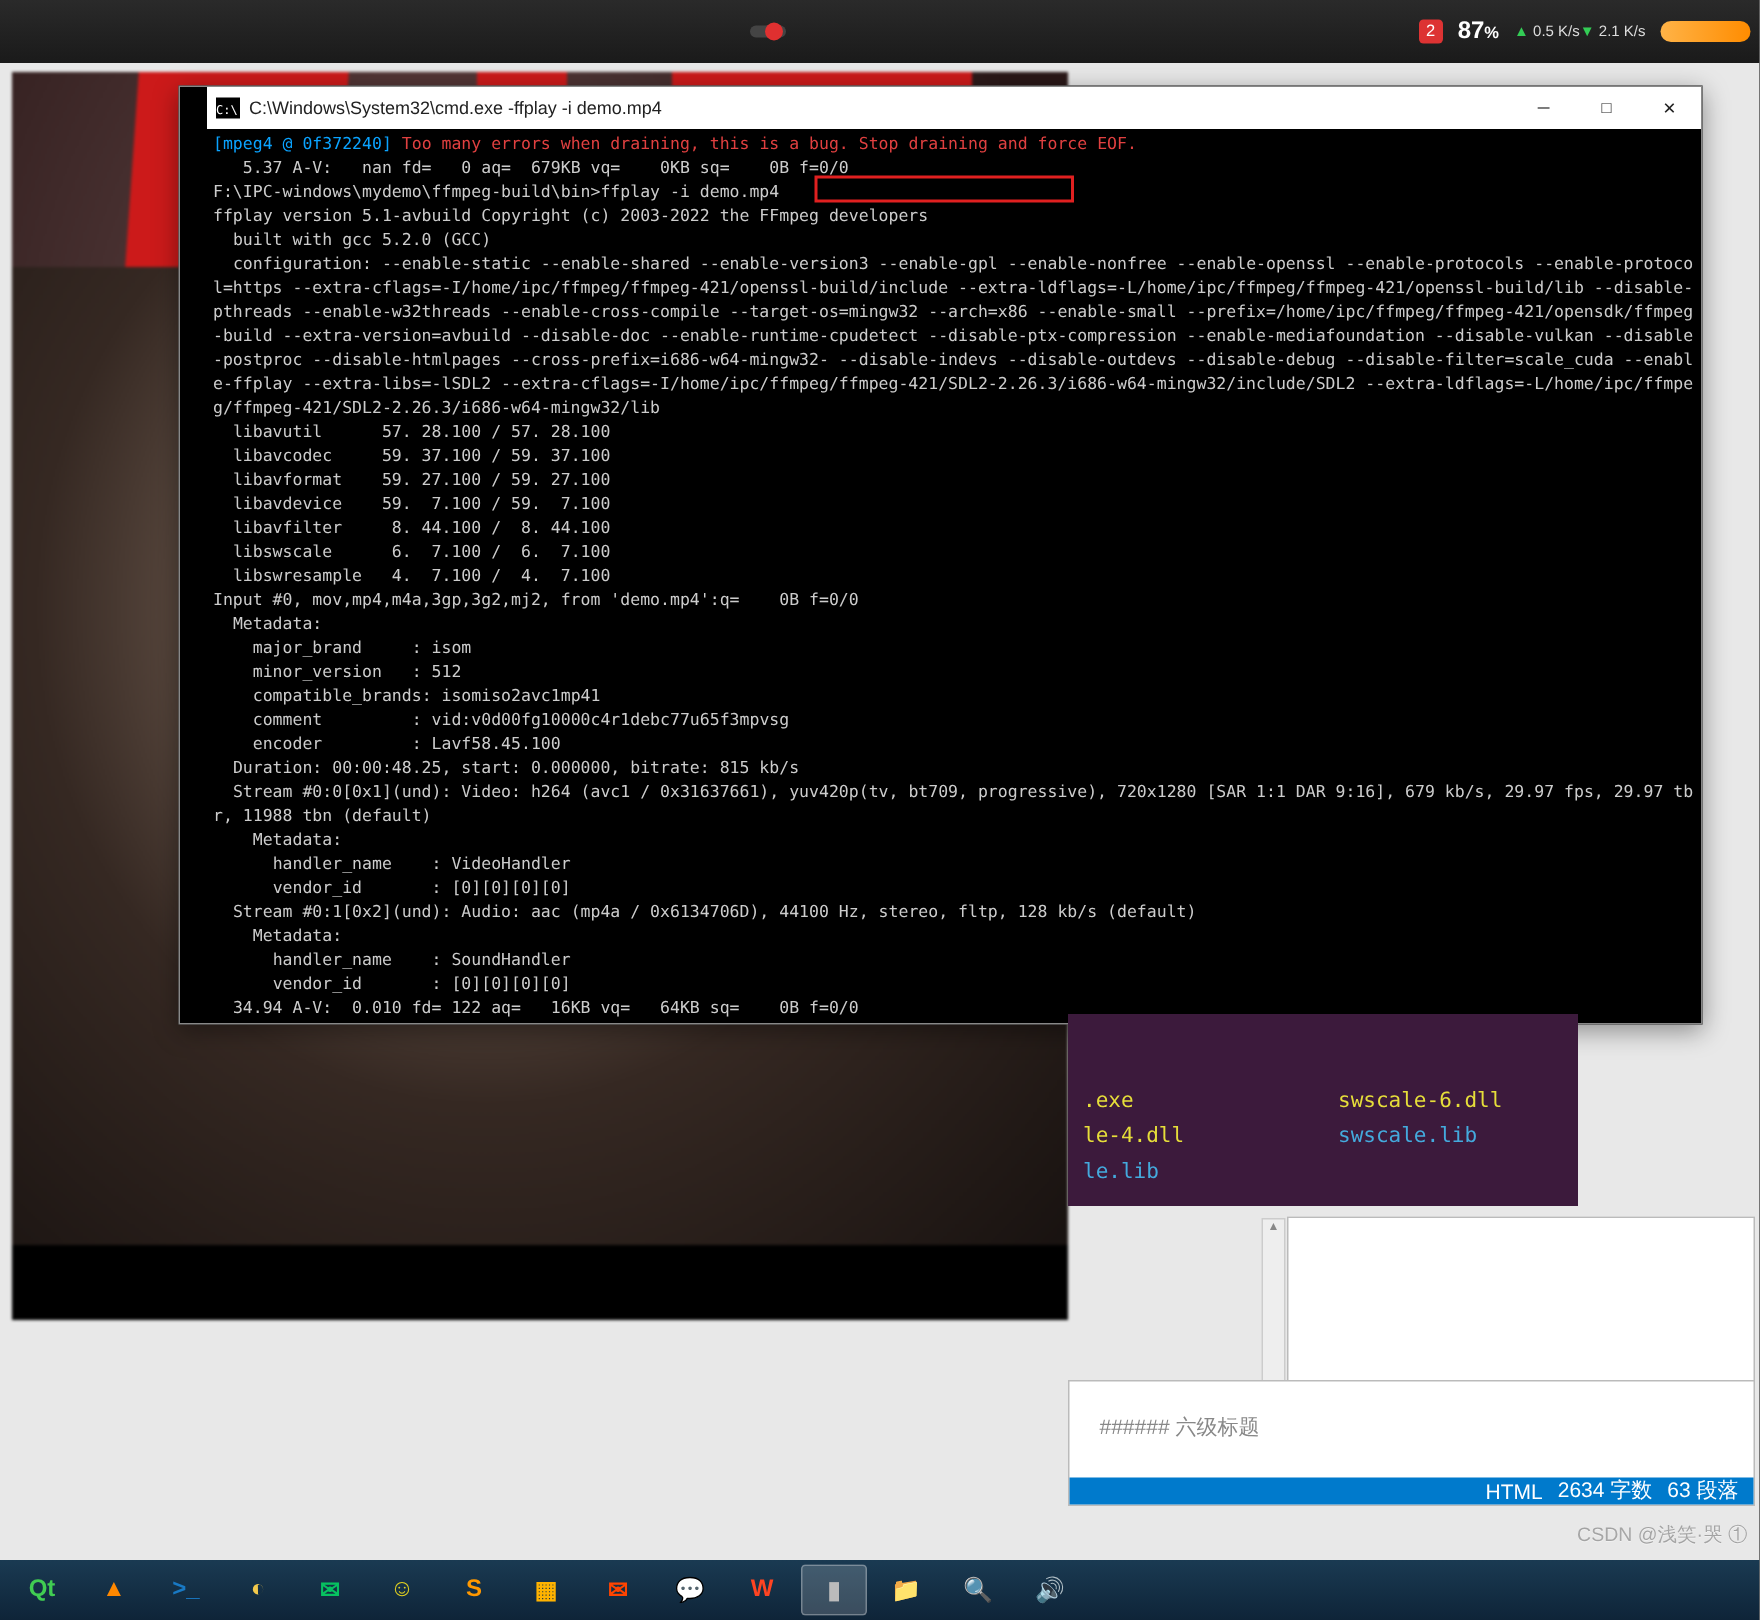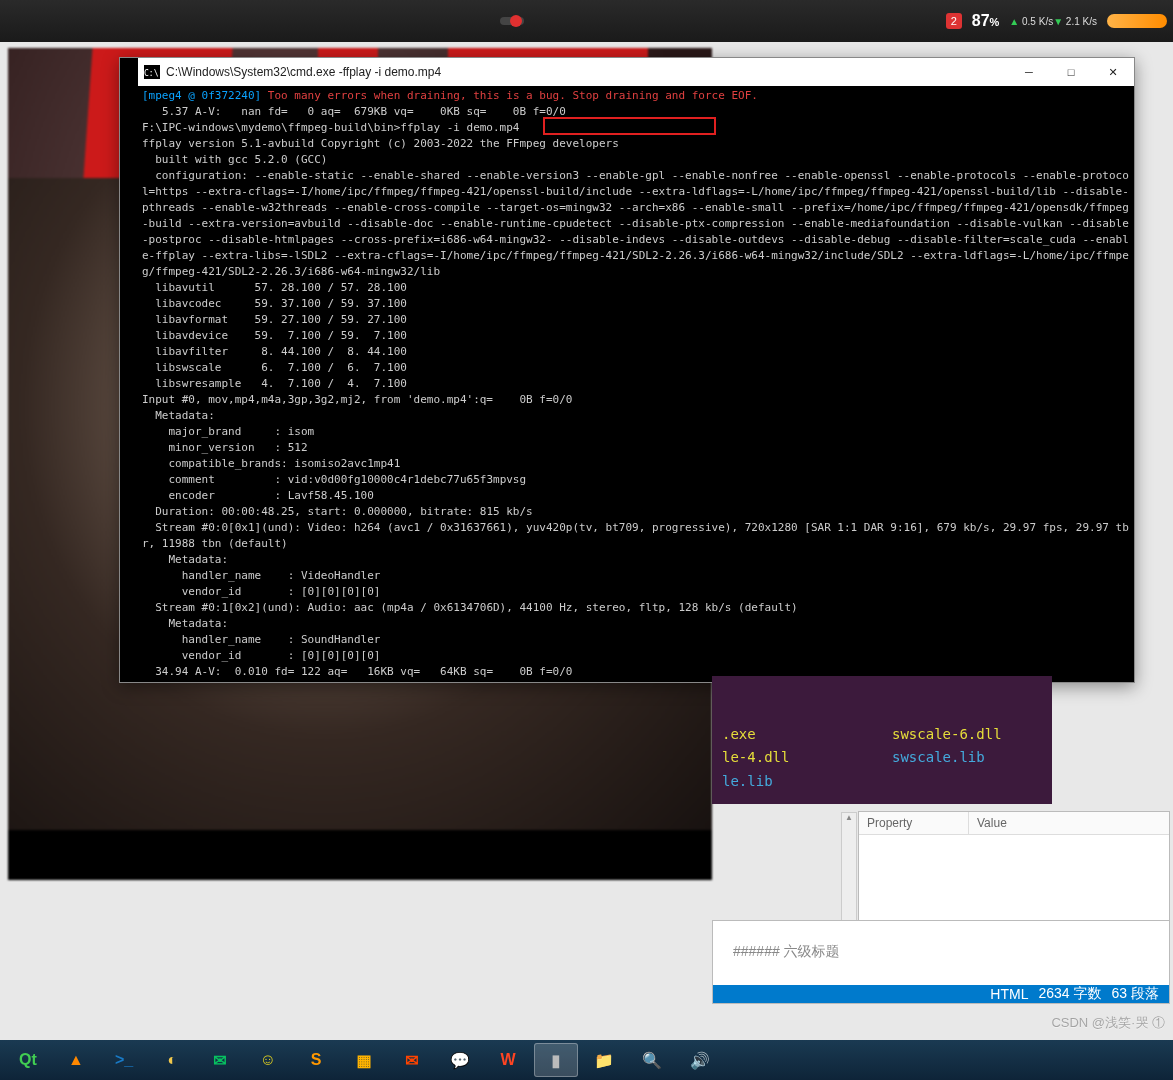--- a/index.html
+++ b/index.html
@@ -170,24 +170,20 @@
 <div class="purple">
   <span class="y">.exe</span>
   <span class="y">swscale-6.dll</span>
   <span class="y">le-4.dll</span>
   <span class="c">swscale.lib</span>
   <span class="c">le.lib</span>
 </div>
 
 <div class="proppanel">
   <div class="vscroll"></div>
-  <div class="hdr">
-    <div>Property</div>
-    <div>Value</div>
-  </div>
 </div>
 
 <div class="editor">
   <div class="txt">
     <span>###### 六级标题</span>
   </div>
   <div class="status">
     <span>HTML</span>
     <span>2634 字数</span>
     <span>63 段落</span>

